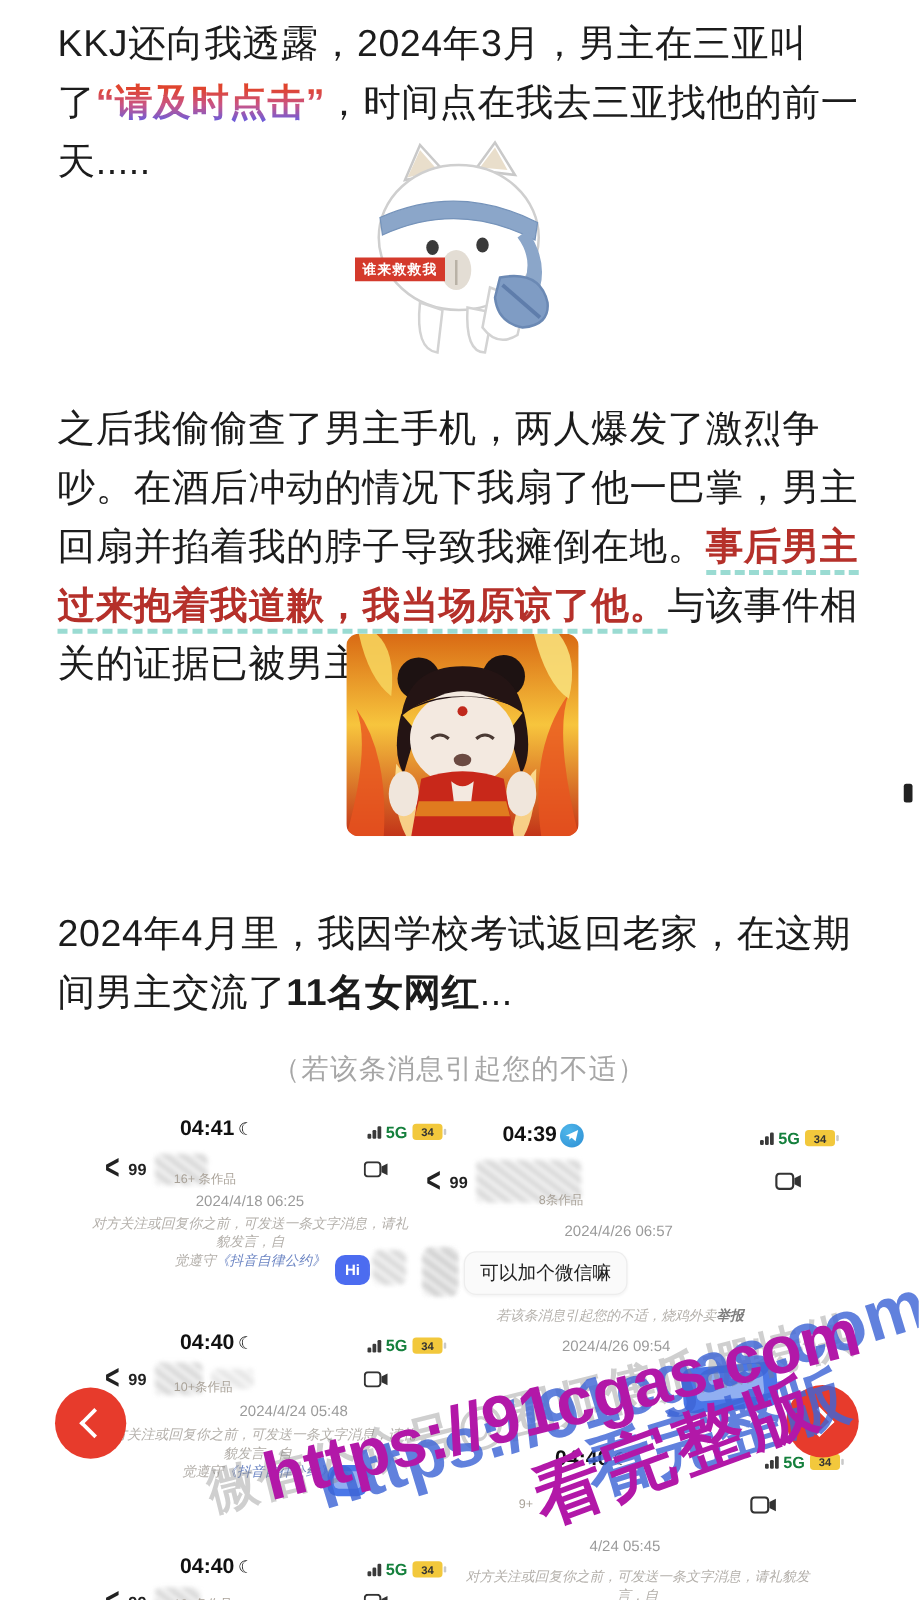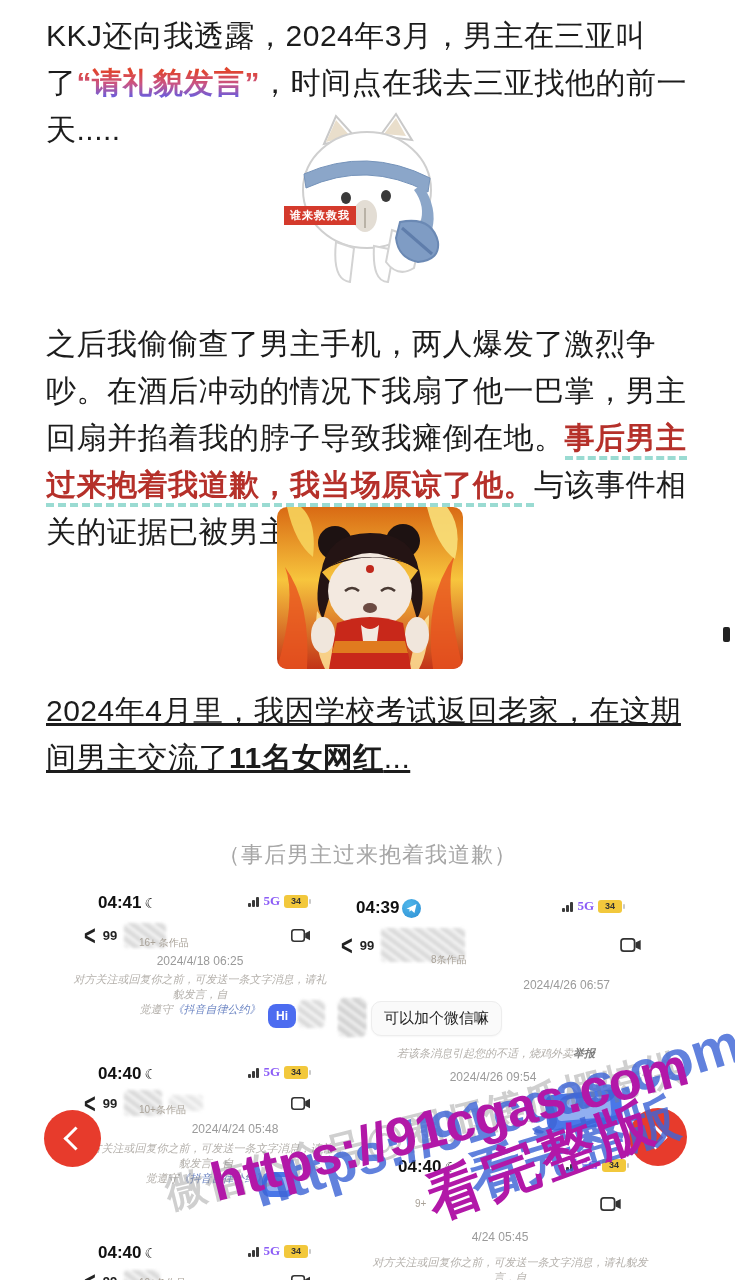--- a/index.html
+++ b/index.html
@@ -29,30 +29,30 @@
     position:absolute;left:0;width:735px;text-align:center;
     font-size:22px;color:#a6a6a6;letter-spacing:1px;
   }
   
   .meme-label{
     position:absolute;background:#d43a2c;color:#fff;font-size:11px;
     padding:2px 6px;letter-spacing:1px;font-weight:bold;z-index:3;
   }
   .doll-frame{border-radius:10px;overflow:hidden;}
   
-  .status{position:absolute;display:flex;justify-content:space-between;align-items:flex-start;height:20px;}
+  .status{position:absolute;display:flex;justify-content:space-between;align-items:flex-end;height:20px;margin-left:46px;}
   .st-time{font-size:17px;font-weight:bold;color:#111;display:flex;align-items:center;gap:3px;}
   .moon{font-size:14px;color:#111;}
   .st-right{display:flex;align-items:center;gap:4px;}
   .sig{display:flex;align-items:flex-end;gap:1px;height:11px;}
   .sig i{display:inline-block;width:3px;background:#3a3a3a;border-radius:1px;}
   .sig i:nth-child(1){height:4px;}
   .sig i:nth-child(2){height:7px;}
   .sig i:nth-child(3){height:10px;}
-  .net{font-size:13px;font-weight:bold;color:#8b5cf6;font-family:Liberation Serif, serif;}
+  .net{font-size:13px;font-weight:bold;color:#15803d;}
   .batt{
     width:24px;height:13px;background:#f2c83c;border-radius:3px;
     font-size:9px;font-weight:bold;color:#333;display:flex;align-items:center;justify-content:center;
     position:relative;
   }
   .batt::after{content:"";position:absolute;right:-3px;top:4px;width:2px;height:5px;background:#c9c9c9;border-radius:1px;}
   .tg{
     width:19px;height:19px;border-radius:50%;
     background:radial-gradient(circle at 35% 30%,#4fb6ea,#2d8fd4);
     display:flex;align-items:center;justify-content:center;
@@ -110,21 +110,21 @@
     font-size:54px;font-weight:bold;color:#b218a8;white-space:nowrap;
   }
   .wm-magenta .l2{font-size:56px;margin-left:205px;margin-top:-6px;letter-spacing:4px;transform:rotate(-6deg);}
   .wm-line{display:block;line-height:1.1;}
   .scroll-thumb{position:absolute;left:723px;top:627px;width:7px;height:15px;background:#222;border-radius:2px;z-index:40;}
 </style>
 </head>
 <body>
 
 <div class="para" style="top:12px;">
-  <span>KKJ还向我透露，2024年3月，男主在三亚叫了</span><span class="grad-text">“请礼貌发言”</span><span>，时间点在我去三亚找他的前一天.....</span>
+  <span>KKJ还向我透露，2024年3月，男主在三亚叫了</span><span class="grad-text">“请及时点击”</span><span>，时间点在我去三亚找他的前一天.....</span>
 </div>
 
 <div class="abs" style="left:262px;top:112px;width:215px;height:176px;">
   <svg width="215" height="176" viewBox="0 0 215 176">
 
     <path d="M62 32 L74 4 L94 26 Z" fill="#ffffff" stroke="#c9c9c9" stroke-width="2"></path>
     <path d="M64 30 L74 8 L88 24 Z" fill="#e9decb"></path>
     <path d="M118 24 L134 2 L150 28 Z" fill="#ffffff" stroke="#c9c9c9" stroke-width="2"></path>
     <path d="M122 22 L134 6 L144 24 Z" fill="#e9decb"></path>
 
@@ -185,25 +185,25 @@
 
     <ellipse cx="46" cy="128" rx="12" ry="18" fill="#f0e6dc"></ellipse>
     <ellipse cx="140" cy="128" rx="12" ry="18" fill="#f0e6dc"></ellipse>
 
     <path d="M60 116 Q93 104 126 116 L134 162 L52 162 Z" fill="#c8281a"></path>
     <path d="M58 134 L128 134 L131 146 L55 146 Z" fill="#e07b1f"></path>
     <path d="M84 118 Q93 126 102 118 L100 134 L86 134 Z" fill="#f3e9e0"></path>
   </svg>
 </div>
 
-<div class="para" style="top:687px;text-decoration:underline;">
+<div class="para" style="top:724px;">
   <span>2024年4月里，我因学校考试返回老家，在这期间男主交流了</span><span class="bold-black">11名女网红</span><span>...</span>
 </div>
 
-<div class="caption" style="top:840px;">（事后男主过来抱着我道歉）</div>
+<div class="caption" style="top:840px;">（若该条消息引起您的不适）</div>
 
 <div class="status" style="left:98px;top:893px;width:210px;">
   <span class="st-time">
       <b>04:41</b>
       <span class="moon">☾</span>
     </span>
   <span class="st-right">
     <span class="sig">
         <i></i>
         <i></i>
@@ -323,21 +323,21 @@
   <span class="badge">99</span>
   <span class="smudge" style="width:84px;height:34px;"></span>
   <span class="spacer"></span>
   <svg class="cam" width="22" height="14" viewBox="0 0 20 13">
       <rect x="0.8" y="0.8" width="12.5" height="11.4" rx="2.5" fill="none" stroke="#333" stroke-width="1.6"></rect>
       <path d="M14.2 4.2 L19 1.8 V11.2 L14.2 8.8 Z" fill="#333"></path>
     </svg>
   <span class="more"></span>
 </div>
 <div class="works" style="left:431px;top:953px;">8条作品</div>
-<div class="chat-date" style="left:380px;top:978px;width:230px;text-align:right;">2024/4/26 06:57</div>
+<div class="chat-date" style="left:380px;top:978px;width:230px;">2024/4/26 06:57</div>
 <div class="avatar smudge" style="left:338px;top:999px;width:28px;height:38px;"></div>
 <div class="msg-bubble" style="left:371px;top:1001px;">可以加个微信嘛</div>
 <div class="notice" style="left:368px;top:1046px;width:256px;">
   <span>若该条消息引起您的不适，烧鸡外卖</span><span class="report-strong">举报</span>
 </div>
 <div class="chat-date" style="left:378px;top:1070px;width:230px;">2024/4/26 09:54</div>
 <div class="img-bubble" style="left:546px;top:1092px;width:76px;height:36px;transform:rotate(-5deg);">
     <span class="inner"></span>
   </div>
 

